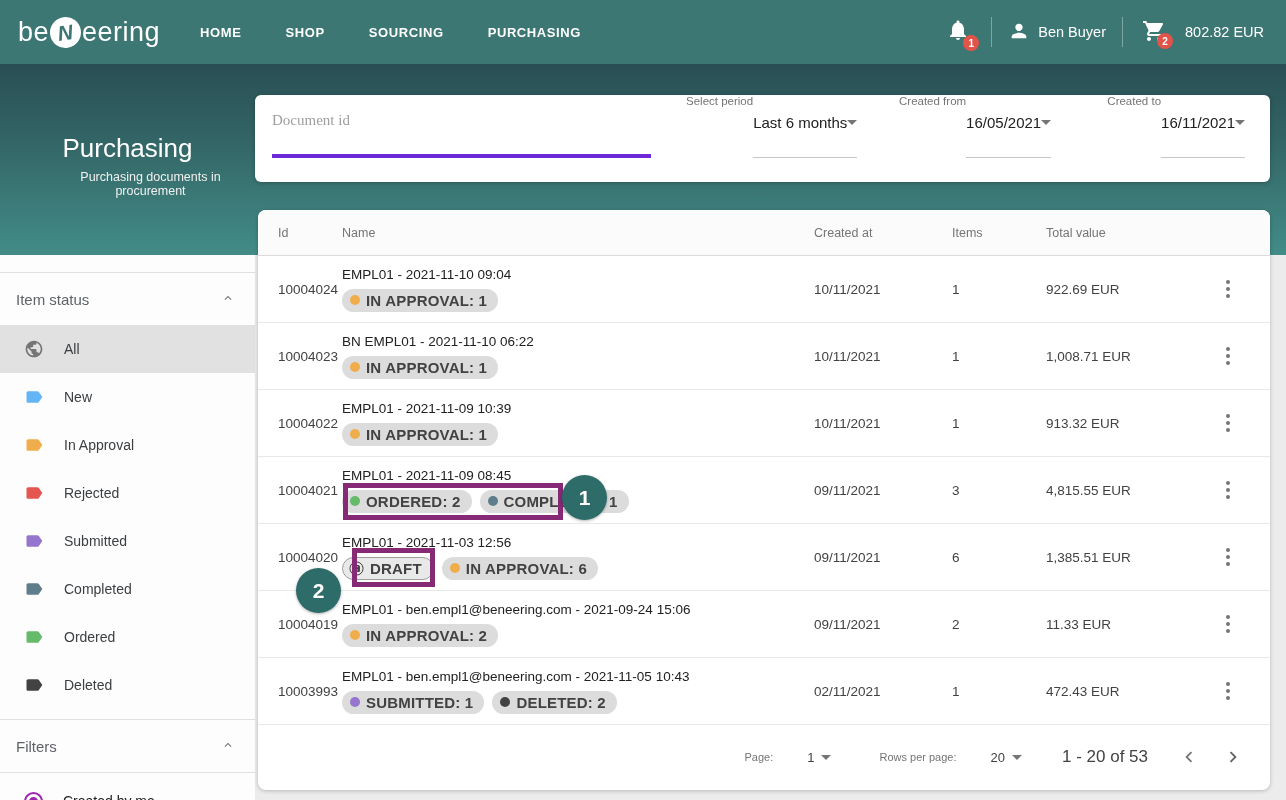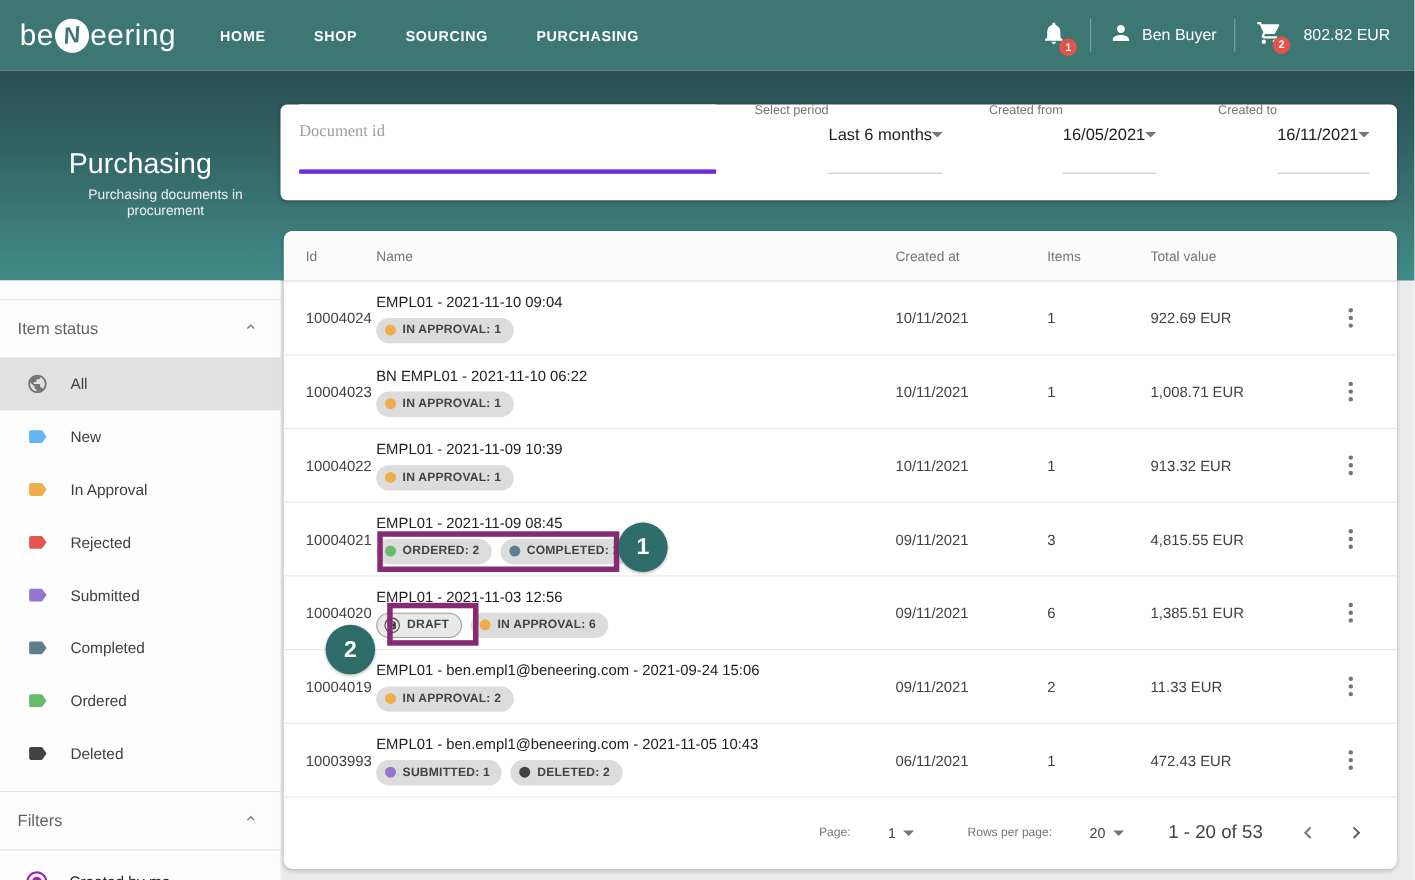--- a/index.html
+++ b/index.html
@@ -69,21 +69,21 @@
   .c-id { width:84px; padding-left:20px; flex:none; }
   .c-name { flex:1; min-width:0; }
   .c-created { width:138px; flex:none; }
   .c-items { width:94px; flex:none; }
   .c-total { width:140px; flex:none; }
   .c-menu { width:84px; flex:none; display:flex; justify-content:center; }
   .trow { display:flex; align-items:center; height:67px; border-bottom:1px solid #e8e8e8; font-size:13.5px; color:#424242; }
   .nm { color:#212121; font-size:13.5px; margin-bottom:7px; }
   .chips { display:flex; gap:8px; }
   .chip { display:inline-flex; align-items:center; gap:6px; background:#dcdcdc; border-radius:12px; height:23px;
-          padding:0 11px 0 8px; font-size:11px; font-weight:700; color:#424242; letter-spacing:.2px; }
+          padding:0 11px 0 8px; font-size:15px; font-weight:700; color:#424242; letter-spacing:.2px; }
   .chip-draft { background:#e9e9e9; border:1px solid #9e9e9e; padding-left:6px; }
   .dot { width:10px; height:10px; border-radius:50%; flex:none; }
   .kebab { display:flex; flex-direction:column; gap:3px; cursor:pointer; padding:6px; }
   .kebab i { width:4px; height:4px; border-radius:50%; background:#757575; }
 
   
   .tfoot { display:flex; align-items:center; justify-content:flex-end; height:64px; padding-right:26px;
            font-size:11px; color:#757575; }
   .pg-val { font-size:13px; color:#424242; display:flex; align-items:center; gap:7px; cursor:pointer; }
   .pg-gap-s { margin-left:34px; } .pg-gap-m { margin-left:48px; }
@@ -447,21 +447,21 @@
           <span class="chip">
             <span class="dot" style="background: rgb(149, 117, 205);"></span>
             <span>SUBMITTED: 1</span>
           </span>
           <span class="chip">
             <span class="dot" style="background: rgb(66, 66, 66);"></span>
             <span>DELETED: 2</span>
           </span>
         </div>
       </div>
-      <div class="c-created">06/11/2021</div>
+      <div class="c-created">02/11/2021</div>
       <div class="c-items">1</div>
       <div class="c-total">472.43 EUR</div>
       <div class="c-menu">
           <span class="kebab">
             <i></i>
             <i></i>
             <i></i>
           </span>
         </div>
     </div>

